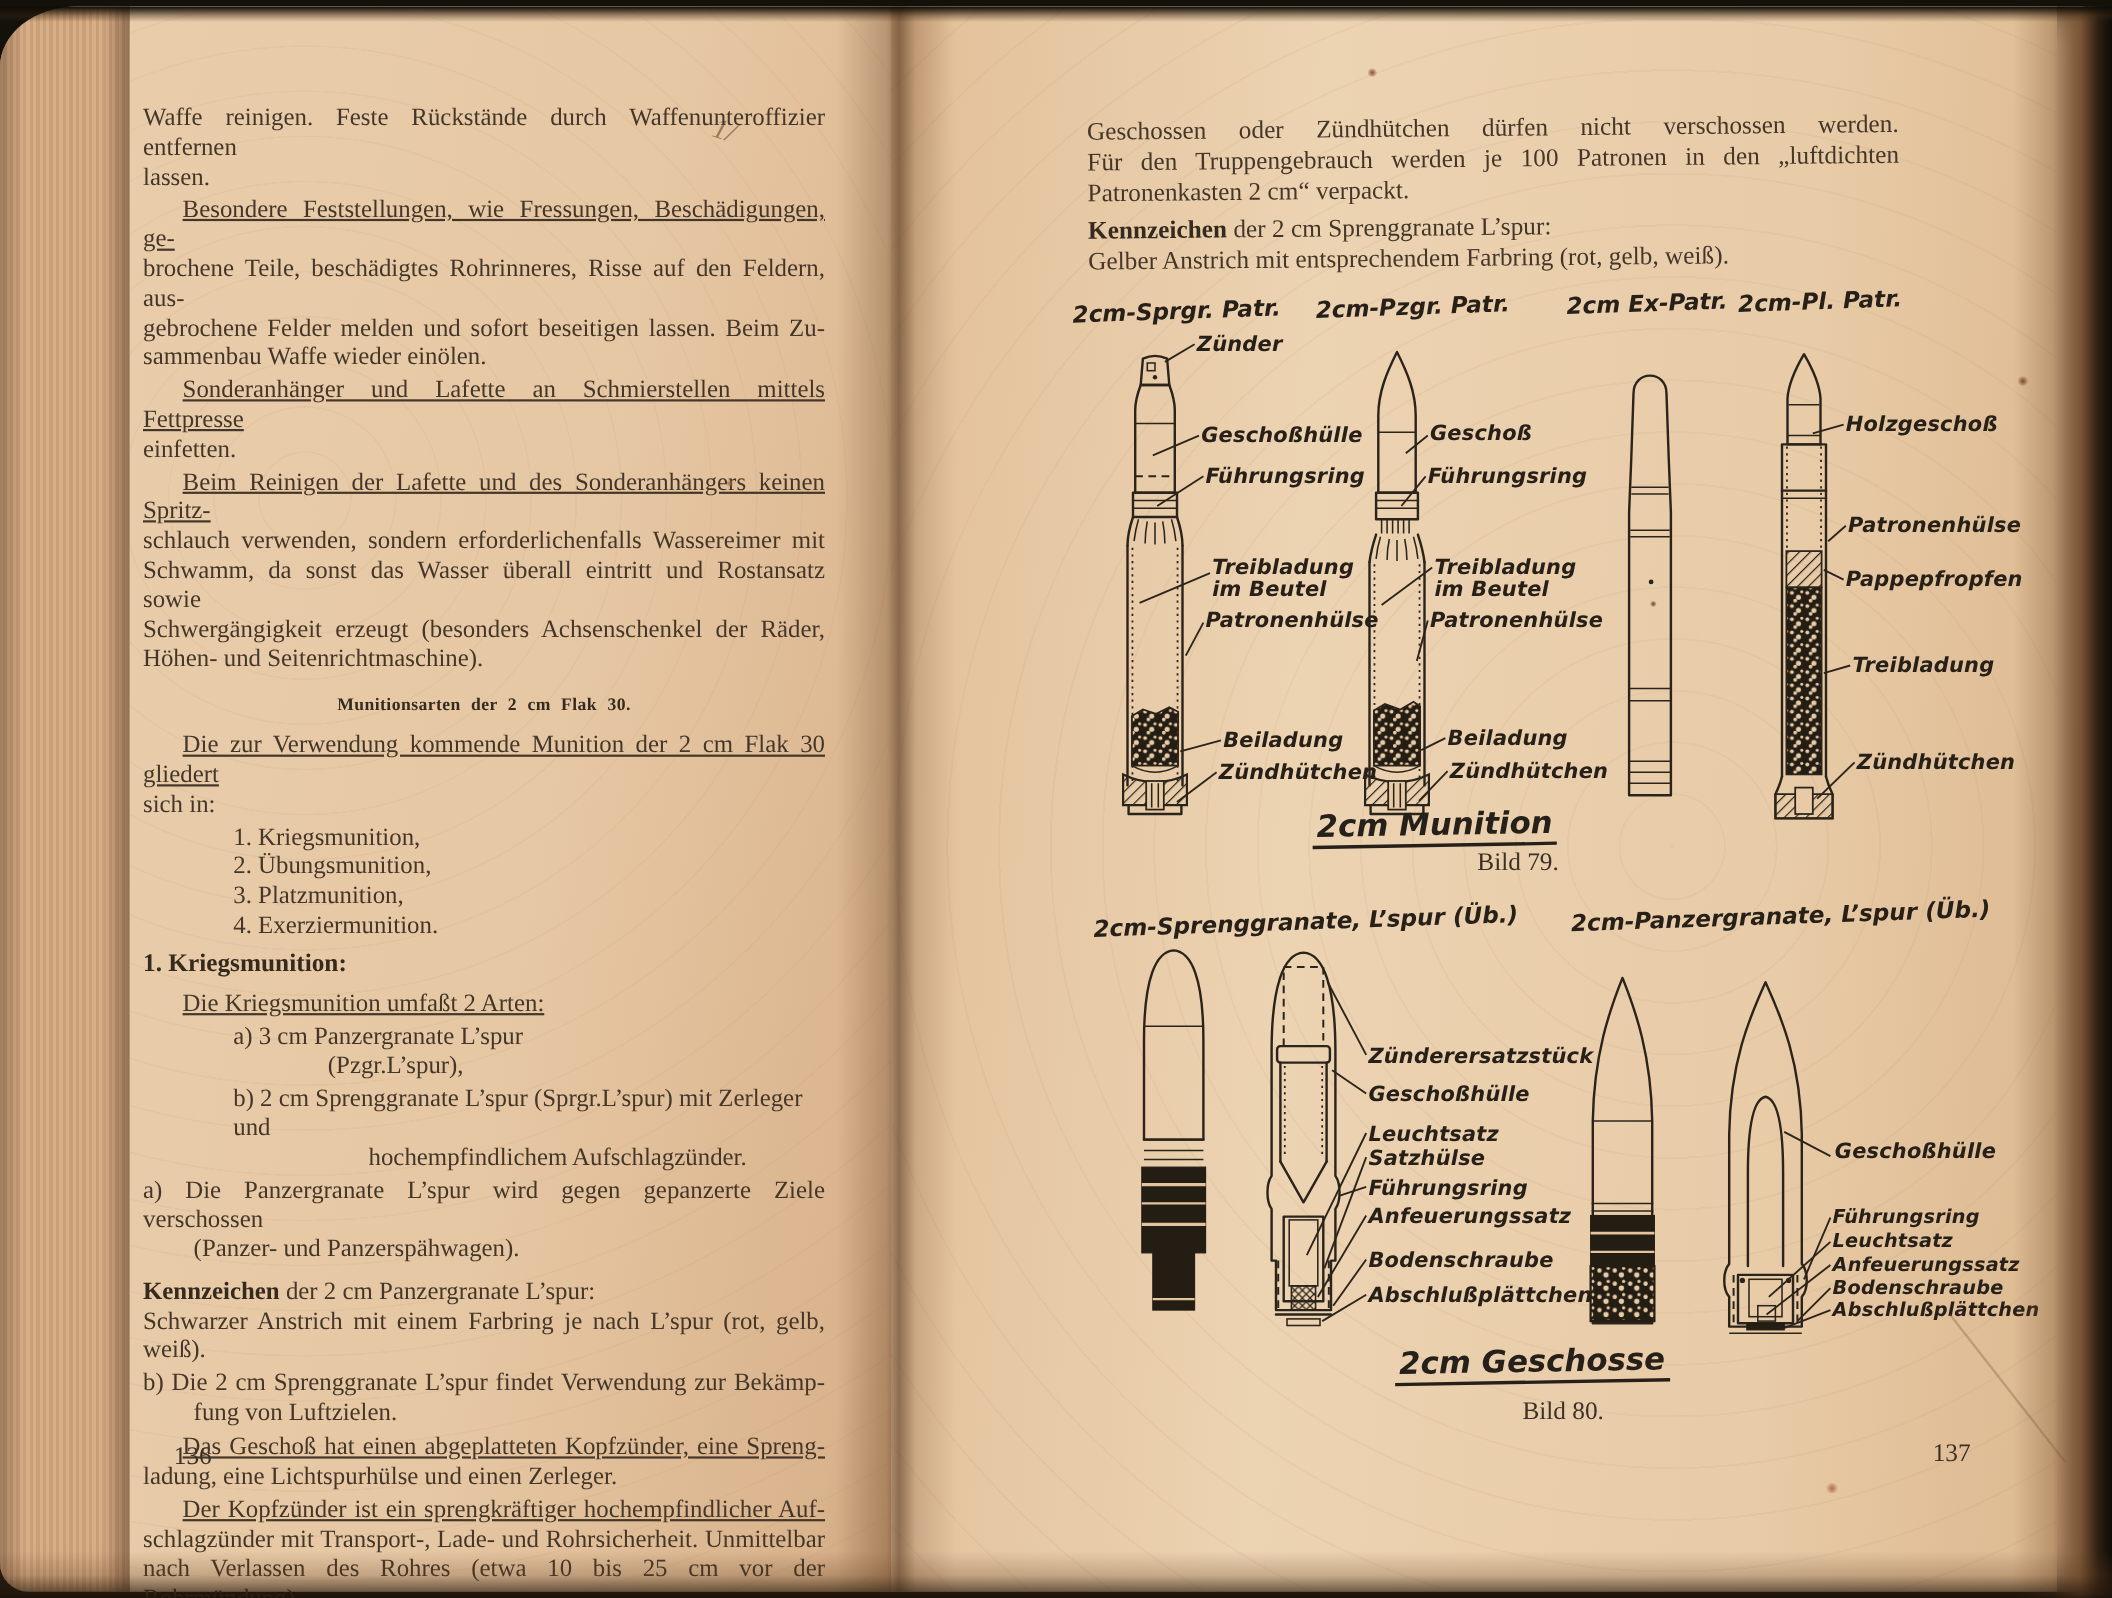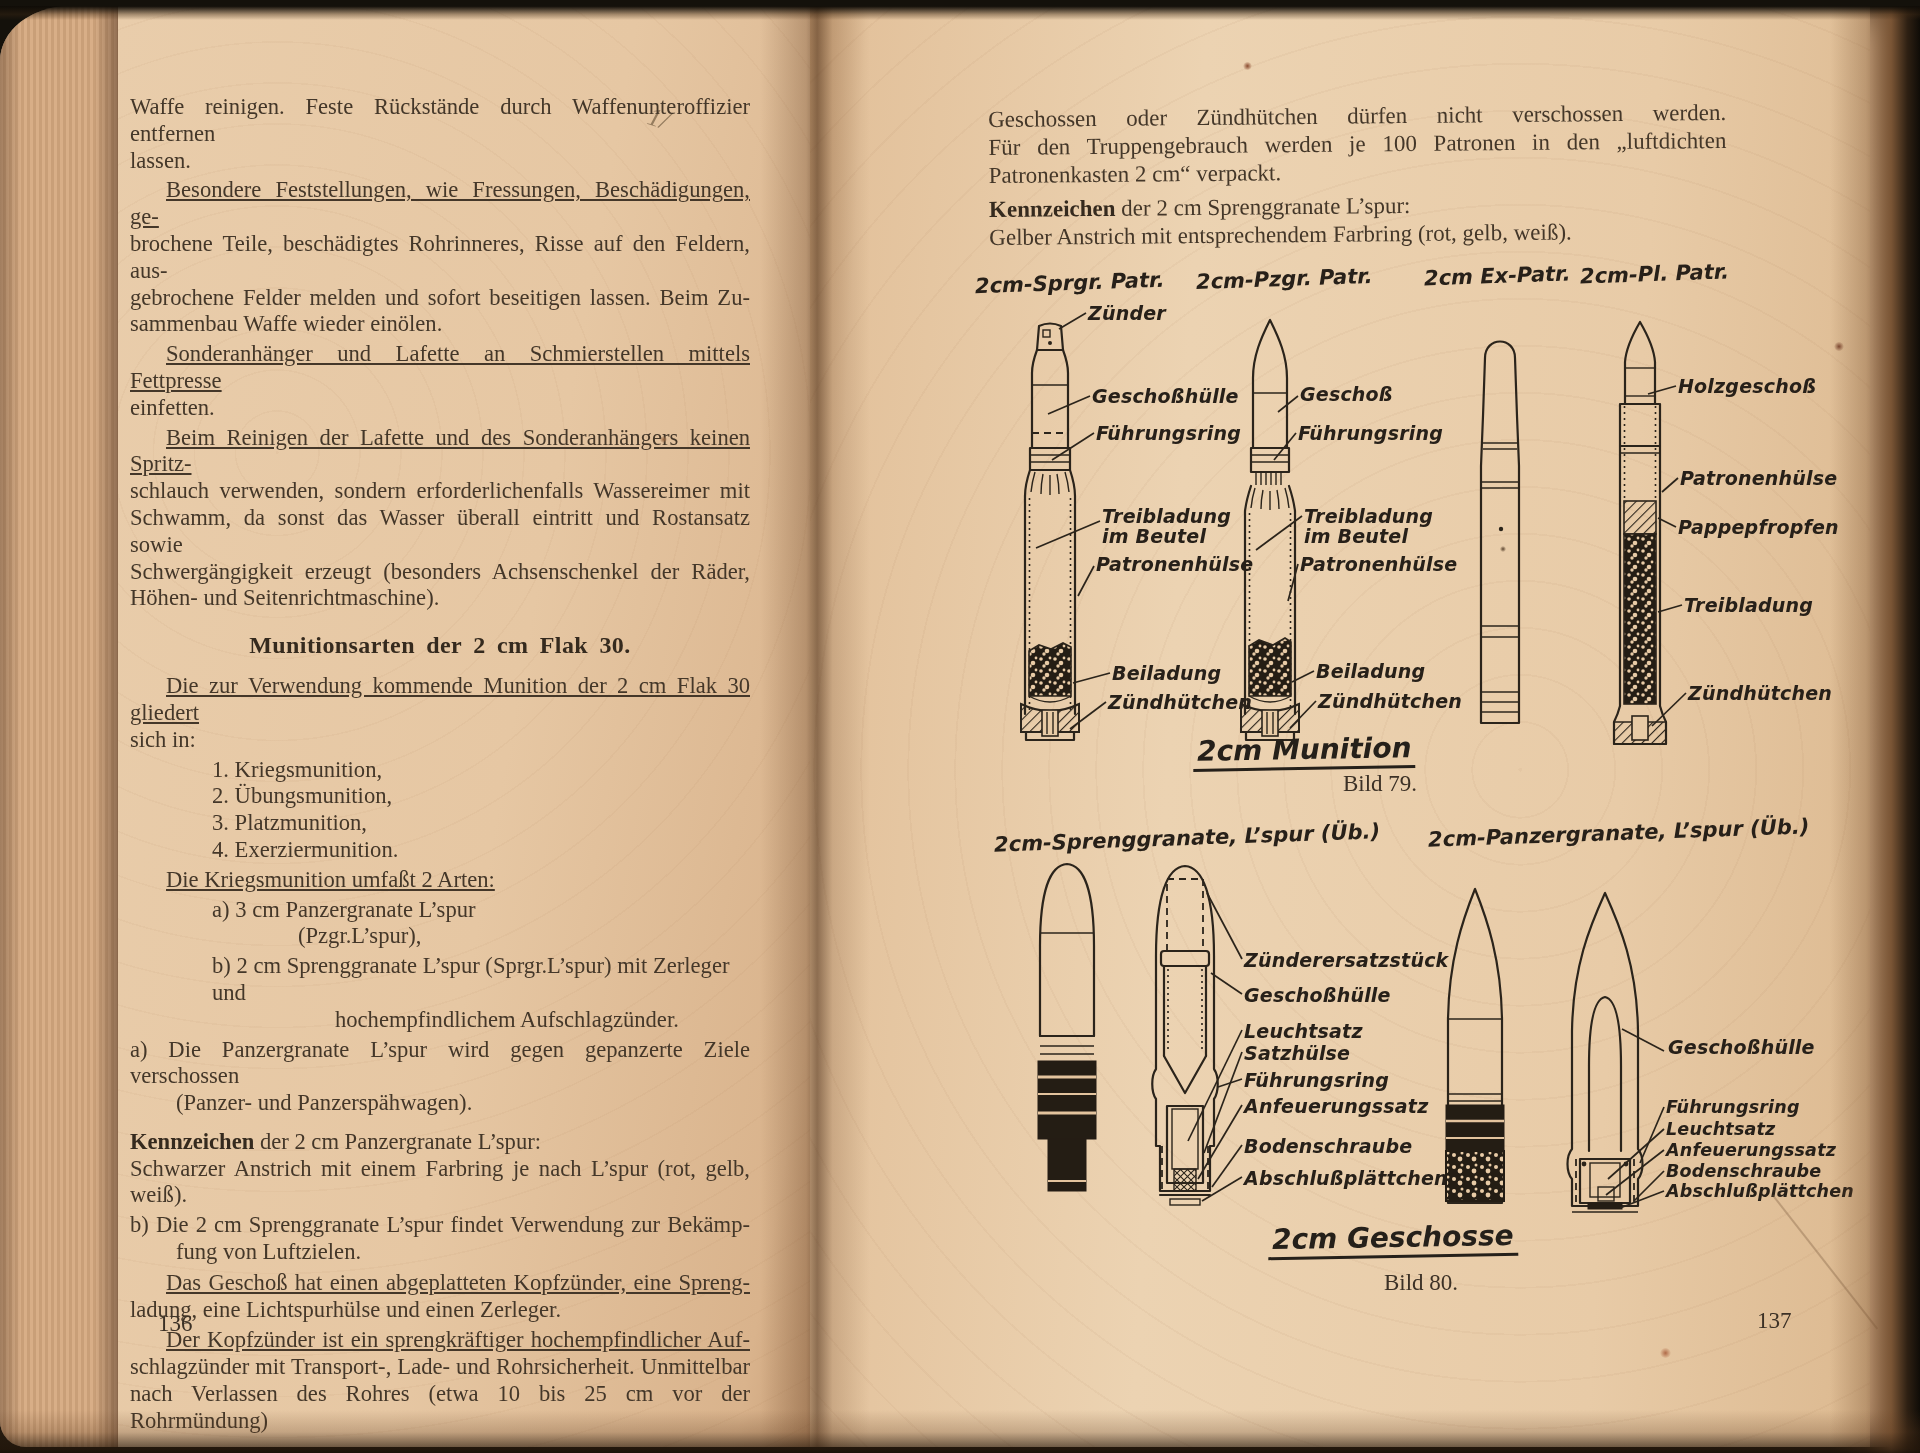--- a/index.html
+++ b/index.html
@@ -37,21 +37,21 @@
   .textcol{position:absolute;color:#443729;}
   #lp-text{left:130px;top:88px;width:620px;font-size:22.6px;}
   #rp-text{left:988px;top:100px;width:738px;font-size:23px;transform:rotate(-0.55deg);transform-origin:left top;}
   .para{margin:0 0 3px 0;}
   .ln{display:block;line-height:26.8px;}
   #rp-text .ln{line-height:28px;}
   .jl{text-align:justify;text-align-last:justify;}
   .ind{text-indent:36px;text-decoration:underline;}
   .ind2{padding-left:46px;}
   .li{padding-left:82px;}
-  .h1{font-weight:bold;text-align:center;font-size:24px;letter-spacing:.4px;word-spacing:5px;
+  .h1{font-weight:bold;text-align:center;font-size:16px;letter-spacing:.4px;word-spacing:5px;
       margin:20px 0 14px 0;color:#352a1e;}
   .h2{font-weight:bold;font-size:23px;margin:8px 0 10px 0;color:#352a1e;}
   b{color:#352a1e;}
   .pgnum{position:absolute;font-size:23px;color:#3c3126;font-family:"Liberation Serif",serif;}
   .pencil{position:absolute;left:648px;top:98px;font-size:26px;color:rgba(95,75,50,.6);transform:rotate(18deg);font-style:italic;}
   
   svg{position:absolute;pointer-events:none;}
   .s{stroke:#2b241b;stroke-width:2.2;fill:none;stroke-linecap:round;stroke-linejoin:round;}
   .s-thin{stroke:#2b241b;stroke-width:1.4;fill:none;}
   .s-dash{stroke:#2b241b;stroke-width:1.8;fill:none;stroke-dasharray:7 5;}
@@ -108,20 +108,21 @@
       <p class="para">
         <span class="ln jl ind">Die zur Verwendung kommende Munition der 2 cm Flak 30 gliedert</span>
         <span class="ln">sich in:</span>
       </p>
       <p class="para">
         <span class="ln li">1. Kriegsmunition,</span>
         <span class="ln li">2. Übungsmunition,</span>
         <span class="ln li">3. Platzmunition,</span>
         <span class="ln li">4. Exerziermunition.</span>
       </p>
+      <div class="h2">1. Kriegsmunition:</div>
       <p class="para">
         <span class="ln ind">Die Kriegsmunition umfaßt 2 Arten:</span>
       </p>
       <p class="para">
         <span class="ln li">a) 3 cm Panzergranate L’spur</span>
         <span class="ln" style="padding-left:168px;">(Pzgr.L’spur),</span>
       </p>
       <p class="para">
         <span class="ln li">b) 2 cm Sprenggranate L’spur (Sprgr.L’spur) mit Zerleger und</span>
         <span class="ln" style="padding-left:205px;">hochempfindlichem Aufschlagzünder.</span>

